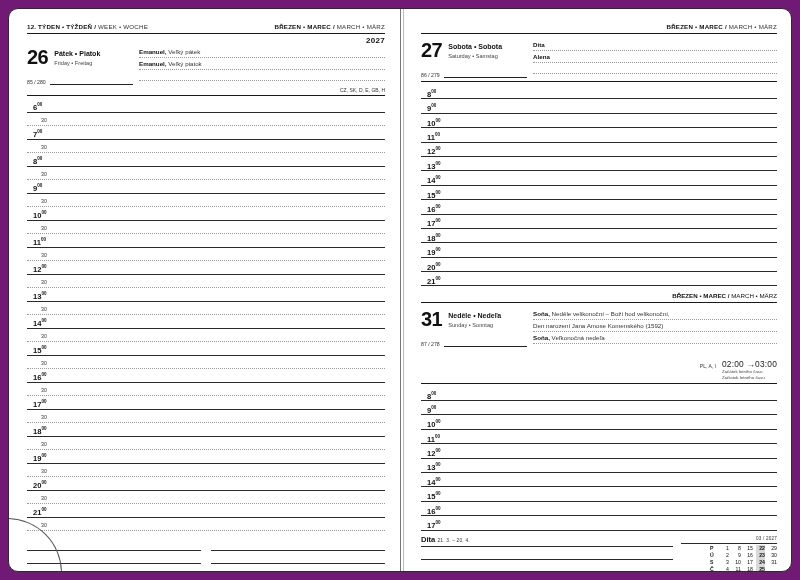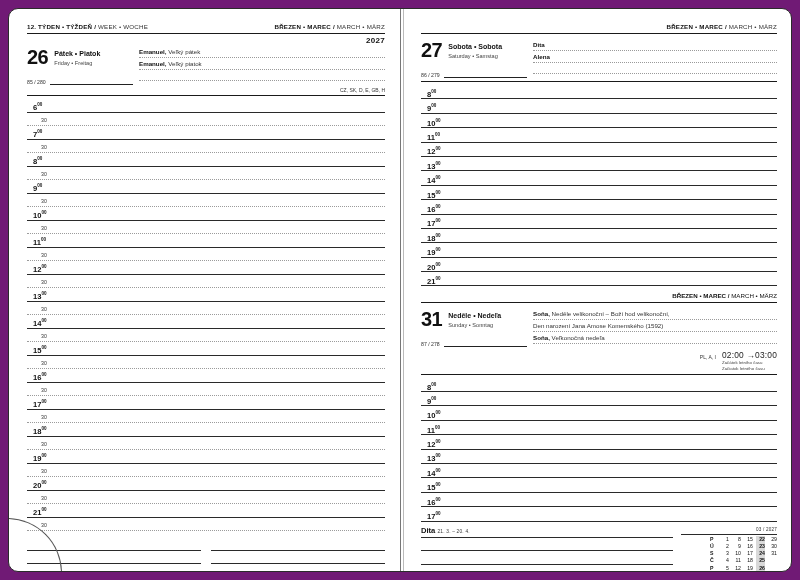--- a/index.html
+++ b/index.html
@@ -210,21 +210,21 @@
   .hours-compact .hrow { height: 13.4px; }
 
   
   .sun-extra {
     display: flex;
     justify-content: flex-end;
     align-items: flex-start;
     gap: 6px;
     font-size: 5px;
     color: #222;
-    margin-top: 3px;
+    margin-top: 12px;
     padding-bottom: 2px;
     border-bottom: 1px solid #1a1a1a;
   }
   .sun-extra .pl { font-size: 5px; color: #333; padding-top: 4px;}
   .sun-times { text-align: left; }
   .sun-times .big {
     font-size: 8.4px;
     letter-spacing: .2px;
     line-height: 10px;
   }

